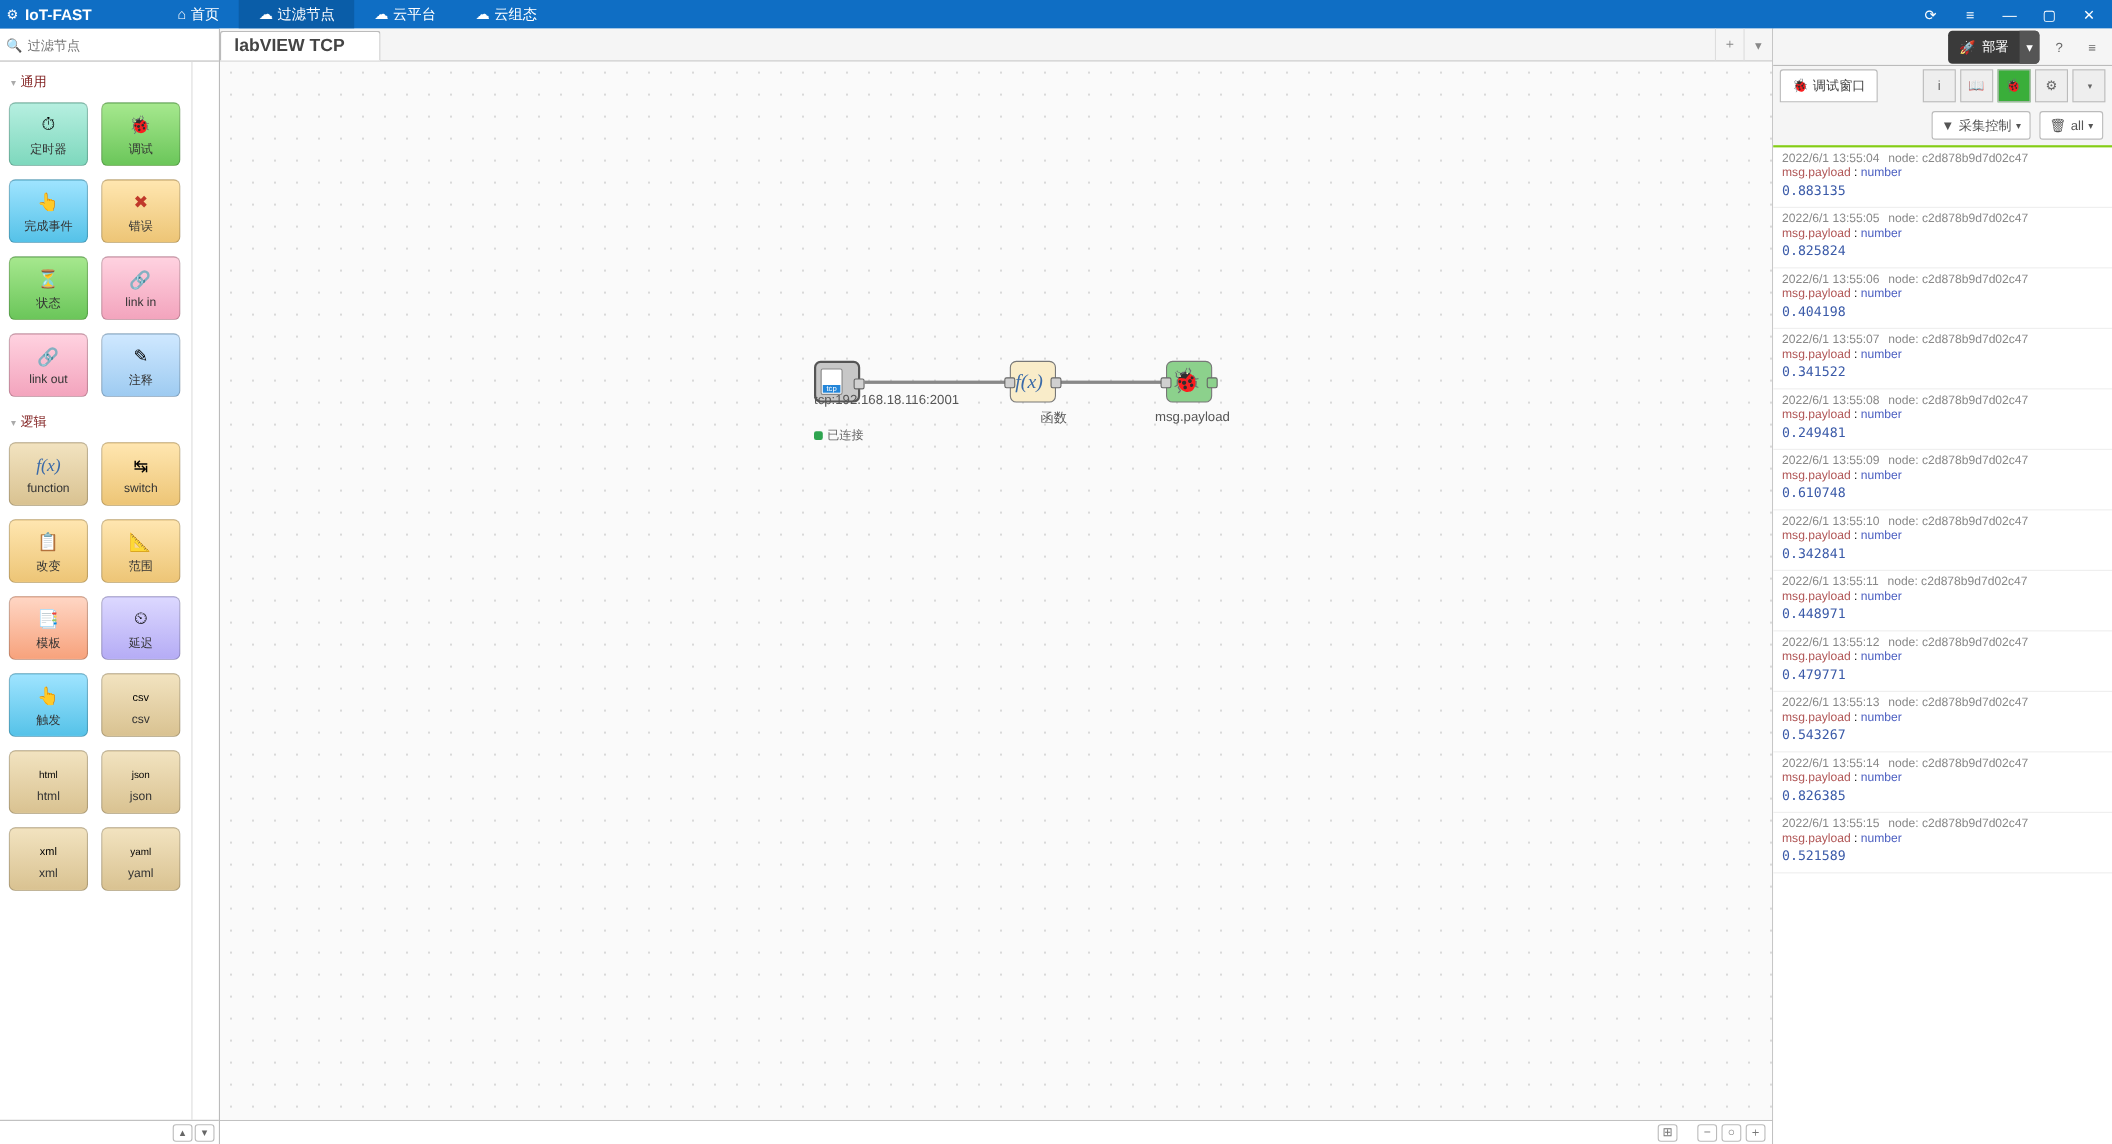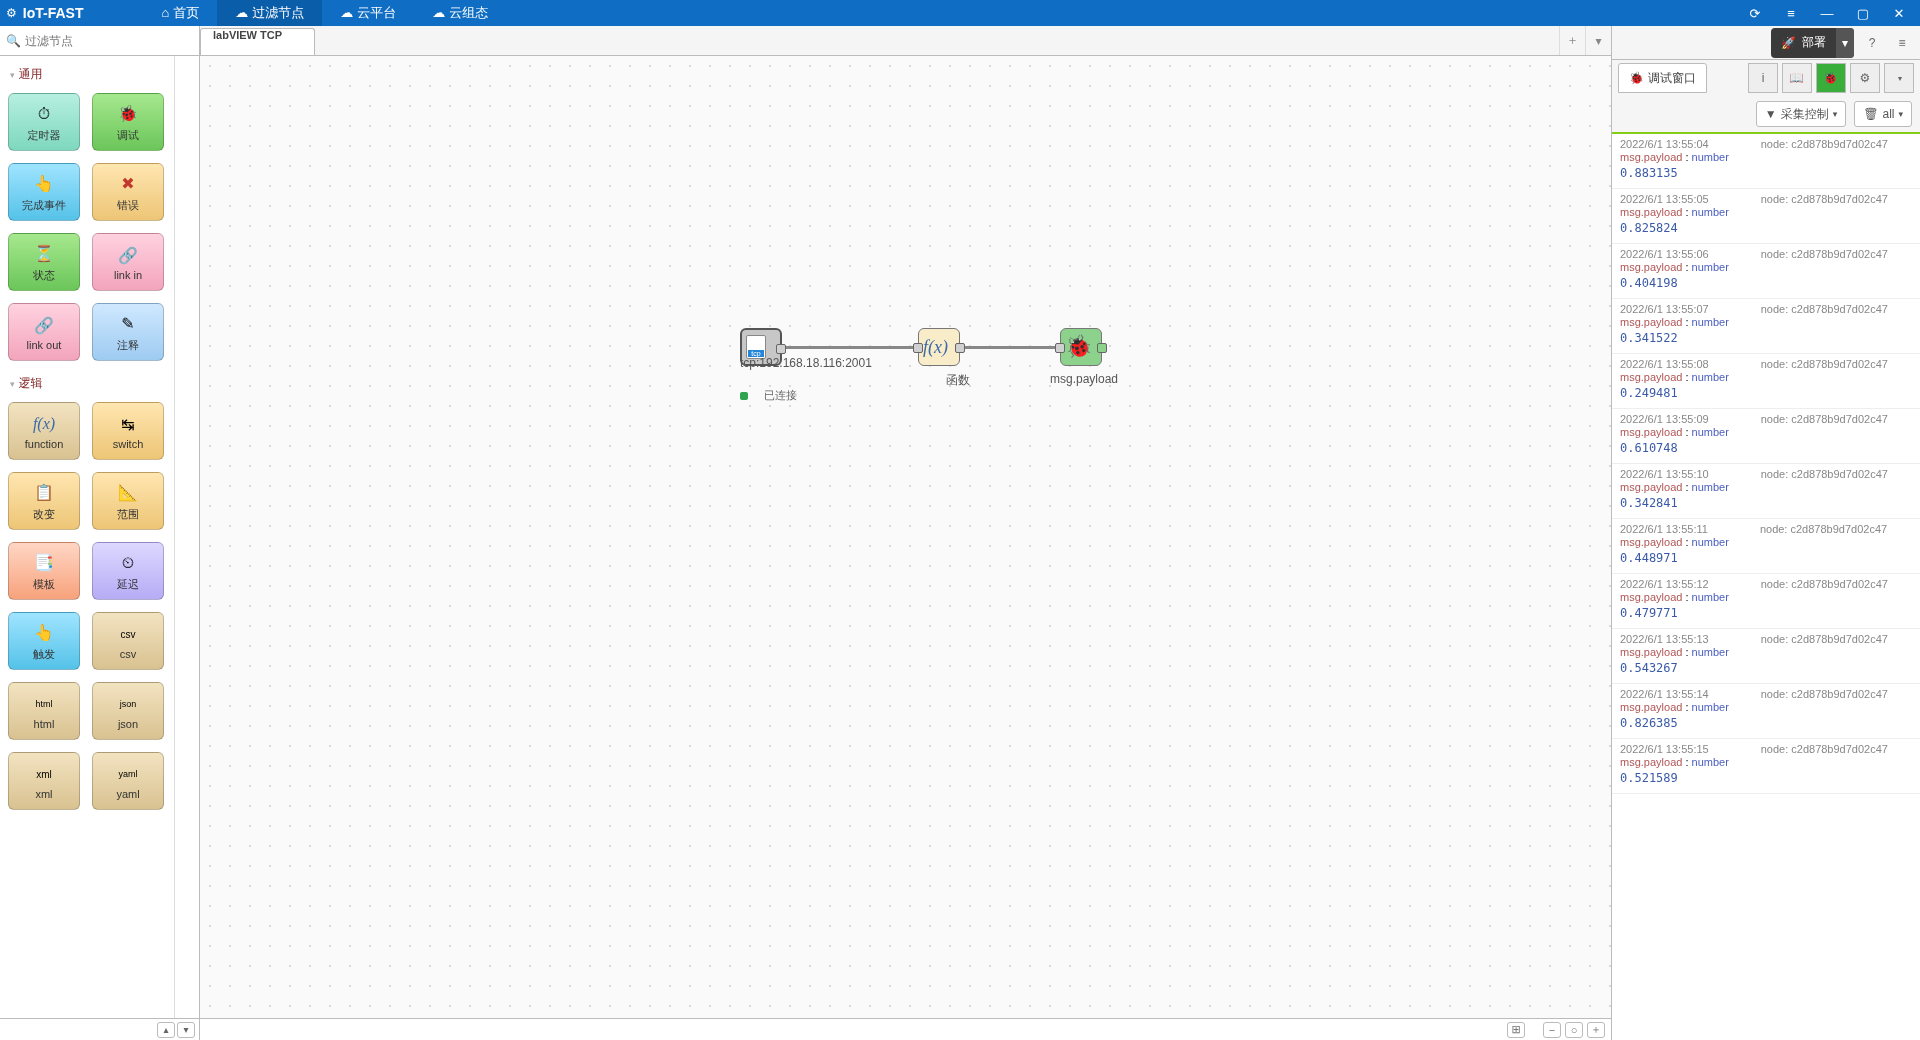--- a/index.html
+++ b/index.html
@@ -40,39 +40,39 @@
 .pnode.pink { background: linear-gradient(#ffd2e0,#f3a4bd); }
 .pnode.tan { background: linear-gradient(#f2e3c0,#d9c291); }
 .pnode.lblue { background: linear-gradient(#cfe8ff,#9ecbf1); }
 .palette-scroll { width: 14px; border-left: 1px solid #ddd; }
 .palette-footer { height: 22px; border-top: 1px solid #bbb; display:flex; justify-content:flex-end; align-items:center; gap:2px; padding:0 4px; }
 .pf-btn { width: 18px; height: 16px; border: 1px solid #bbb; border-radius: 3px; font-size: 10px; display:flex; align-items:center; justify-content:center; color:#666; cursor:pointer; }
 
 
 .workspace { flex: 1; display: flex; flex-direction: column; min-width: 0; border-right: 1px solid #bbb; }
 .tabs { height: 30px; border-bottom: 1px solid #bbb; display: flex; align-items: stretch; background: #f5f5f5; }
-.tab { border: 1px solid #bbb; border-bottom: none; background: #fff; padding: 0 32px 0 12px; display: flex; align-items: flex-start; font-size: 11px; font-weight: 600; color: #444; margin-top: 2px; border-radius: 3px 3px 0 0; }
+.tab { border: 1px solid #bbb; border-bottom: none; background: #fff; padding: 0 32px 0 12px; display: flex; align-items: center; font-size: 16px; font-weight: 600; color: #444; margin-top: 2px; border-radius: 3px 3px 0 0; }
 .tabs .spacer { flex: 1; }
 .tab-btn { width: 26px; display: flex; align-items: center; justify-content: center; color: #888; cursor: pointer; border-left: 1px solid #ddd; }
 .canvas { flex: 1; position: relative; background-color: #fafafa;
   background-image: radial-gradient(#d9d9d9 1px, transparent 1px);
   background-size: 20px 20px; overflow: hidden; }
 .cnode { position: absolute; height: 38px; border-radius: 6px; border: 1px solid #777; display: flex; align-items: center; padding: 0 4px; }
 .cnode.tcp { left: 540px; top: 272px; width: 42px; background: #c7c7c7; border: 2px solid #555; }
 .cnode.func { left: 718px; top: 272px; width: 42px; background: #f9ecc9; }
 .cnode.dbg { left: 860px; top: 272px; width: 42px; background: #8cd18c; }
 .cnode .port { position: absolute; width: 10px; height: 10px; background: #d0d0d0; border: 1px solid #666; border-radius: 2px; top: 14px; }
 .cnode .port.in { left: -6px; }
 .cnode .port.out { right: -6px; }
 .cnode.dbg .port.out { background:#8cd18c; }
 .nlabel { position: absolute; font-size: 12px; color: #555; }
 .nlabel.tcp { left: 540px; top: 300px; }
 .nlabel.func { left: 722px; top: 316px; padding-left: 24px; }
 .nlabel.dbg { left: 850px; top: 316px; }
-.nstatus { position: absolute; left: 540px; top: 332px; font-size: 11px; color: #666; display: flex; align-items: center; gap: 16px; }
+.nstatus { position: absolute; left: 540px; top: 332px; font-size: 11px; color: #666; display: flex; align-items: center; gap: 4px; }
 .nstatus .dot { width: 8px; height: 8px; background: #2ea44f; border-radius: 2px; }
 .wire { position: absolute; height: 3px; background: #888; top: 290px; }
 .wire.w1 { left: 586px; width: 130px; }
 .wire.w2 { left: 764px; width: 94px; }
 .tcp-icon { width: 20px; height: 24px; background: #fff; border: 1px solid #888; border-radius: 2px; position: relative; }
 .tcp-icon::after { content: "tcp"; position: absolute; bottom: 1px; left: 1px; right: 1px; background: #2486d9; color: #fff; font-size: 7px; text-align: center; }
 .func-icon { font-family: serif; font-style: italic; font-size: 18px; color: #3a6aa8; }
 .bug-icon { font-size: 22px; color: #1a5a1a; }
 .ws-footer { height: 22px; border-top: 1px solid #bbb; display: flex; align-items: center; justify-content: flex-end; gap: 4px; padding: 0 6px; color:#777; }
 .wf-btn { width: 18px; height: 16px; border: 1px solid #bbb; border-radius: 3px; font-size: 11px; display:flex; align-items:center; justify-content:center; cursor:pointer; }
@@ -86,21 +86,21 @@
 .debug-tabs { height: 36px; display: flex; align-items: center; padding: 0 6px; gap: 4px; }
 .debug-tab { height: 30px; border: 1px solid #bbb; background: #fff; padding: 0 10px; display: flex; align-items: center; gap: 4px; font-size: 12px; border-radius: 3px 3px 0 0; color: #444; }
 .dt-btn { width: 30px; height: 30px; border: 1px solid #bbb; background: #eee; display: flex; align-items: center; justify-content: center; color: #666; cursor: pointer; }
 .dt-btn.active { background: #3aae3a; color: #fff; }
 .dt-btn.last::after { content: "▾"; font-size: 8px; margin-left: 2px; }
 .debug-filters { height: 36px; display: flex; align-items: center; justify-content: flex-end; padding: 0 8px; gap: 8px; }
 .filter-btn { height: 26px; border: 1px solid #bbb; background: #fff; padding: 0 8px; display: flex; align-items: center; gap: 4px; color: #555; border-radius: 3px; cursor: pointer; font-size: 12px; }
 .debug-list { flex: 1; overflow-y: auto; background: #fff; border-top: 2px solid #84cc16; }
 .msg { border-bottom: 1px solid #eee; padding: 4px 8px; }
 .msg-top { display: flex; gap: 8px; color: #888; font-size: 11px; }
-.msg-top .nodeid { color: #888; margin-left: 44px; }
+.msg-top .nodeid { color: #888; }
 .msg-mid { font-size: 11px; padding: 1px 0; }
 .msg-mid .pay { color: #b05555; }
 .msg-mid .typ { color: #4a5ec0; }
 .msg-val { font-family: monospace; font-size: 12px; color: #3a5aa8; padding: 2px 0 4px 0; }
 </style>
 </head>
 <body>
 
 <div class="app">
 

